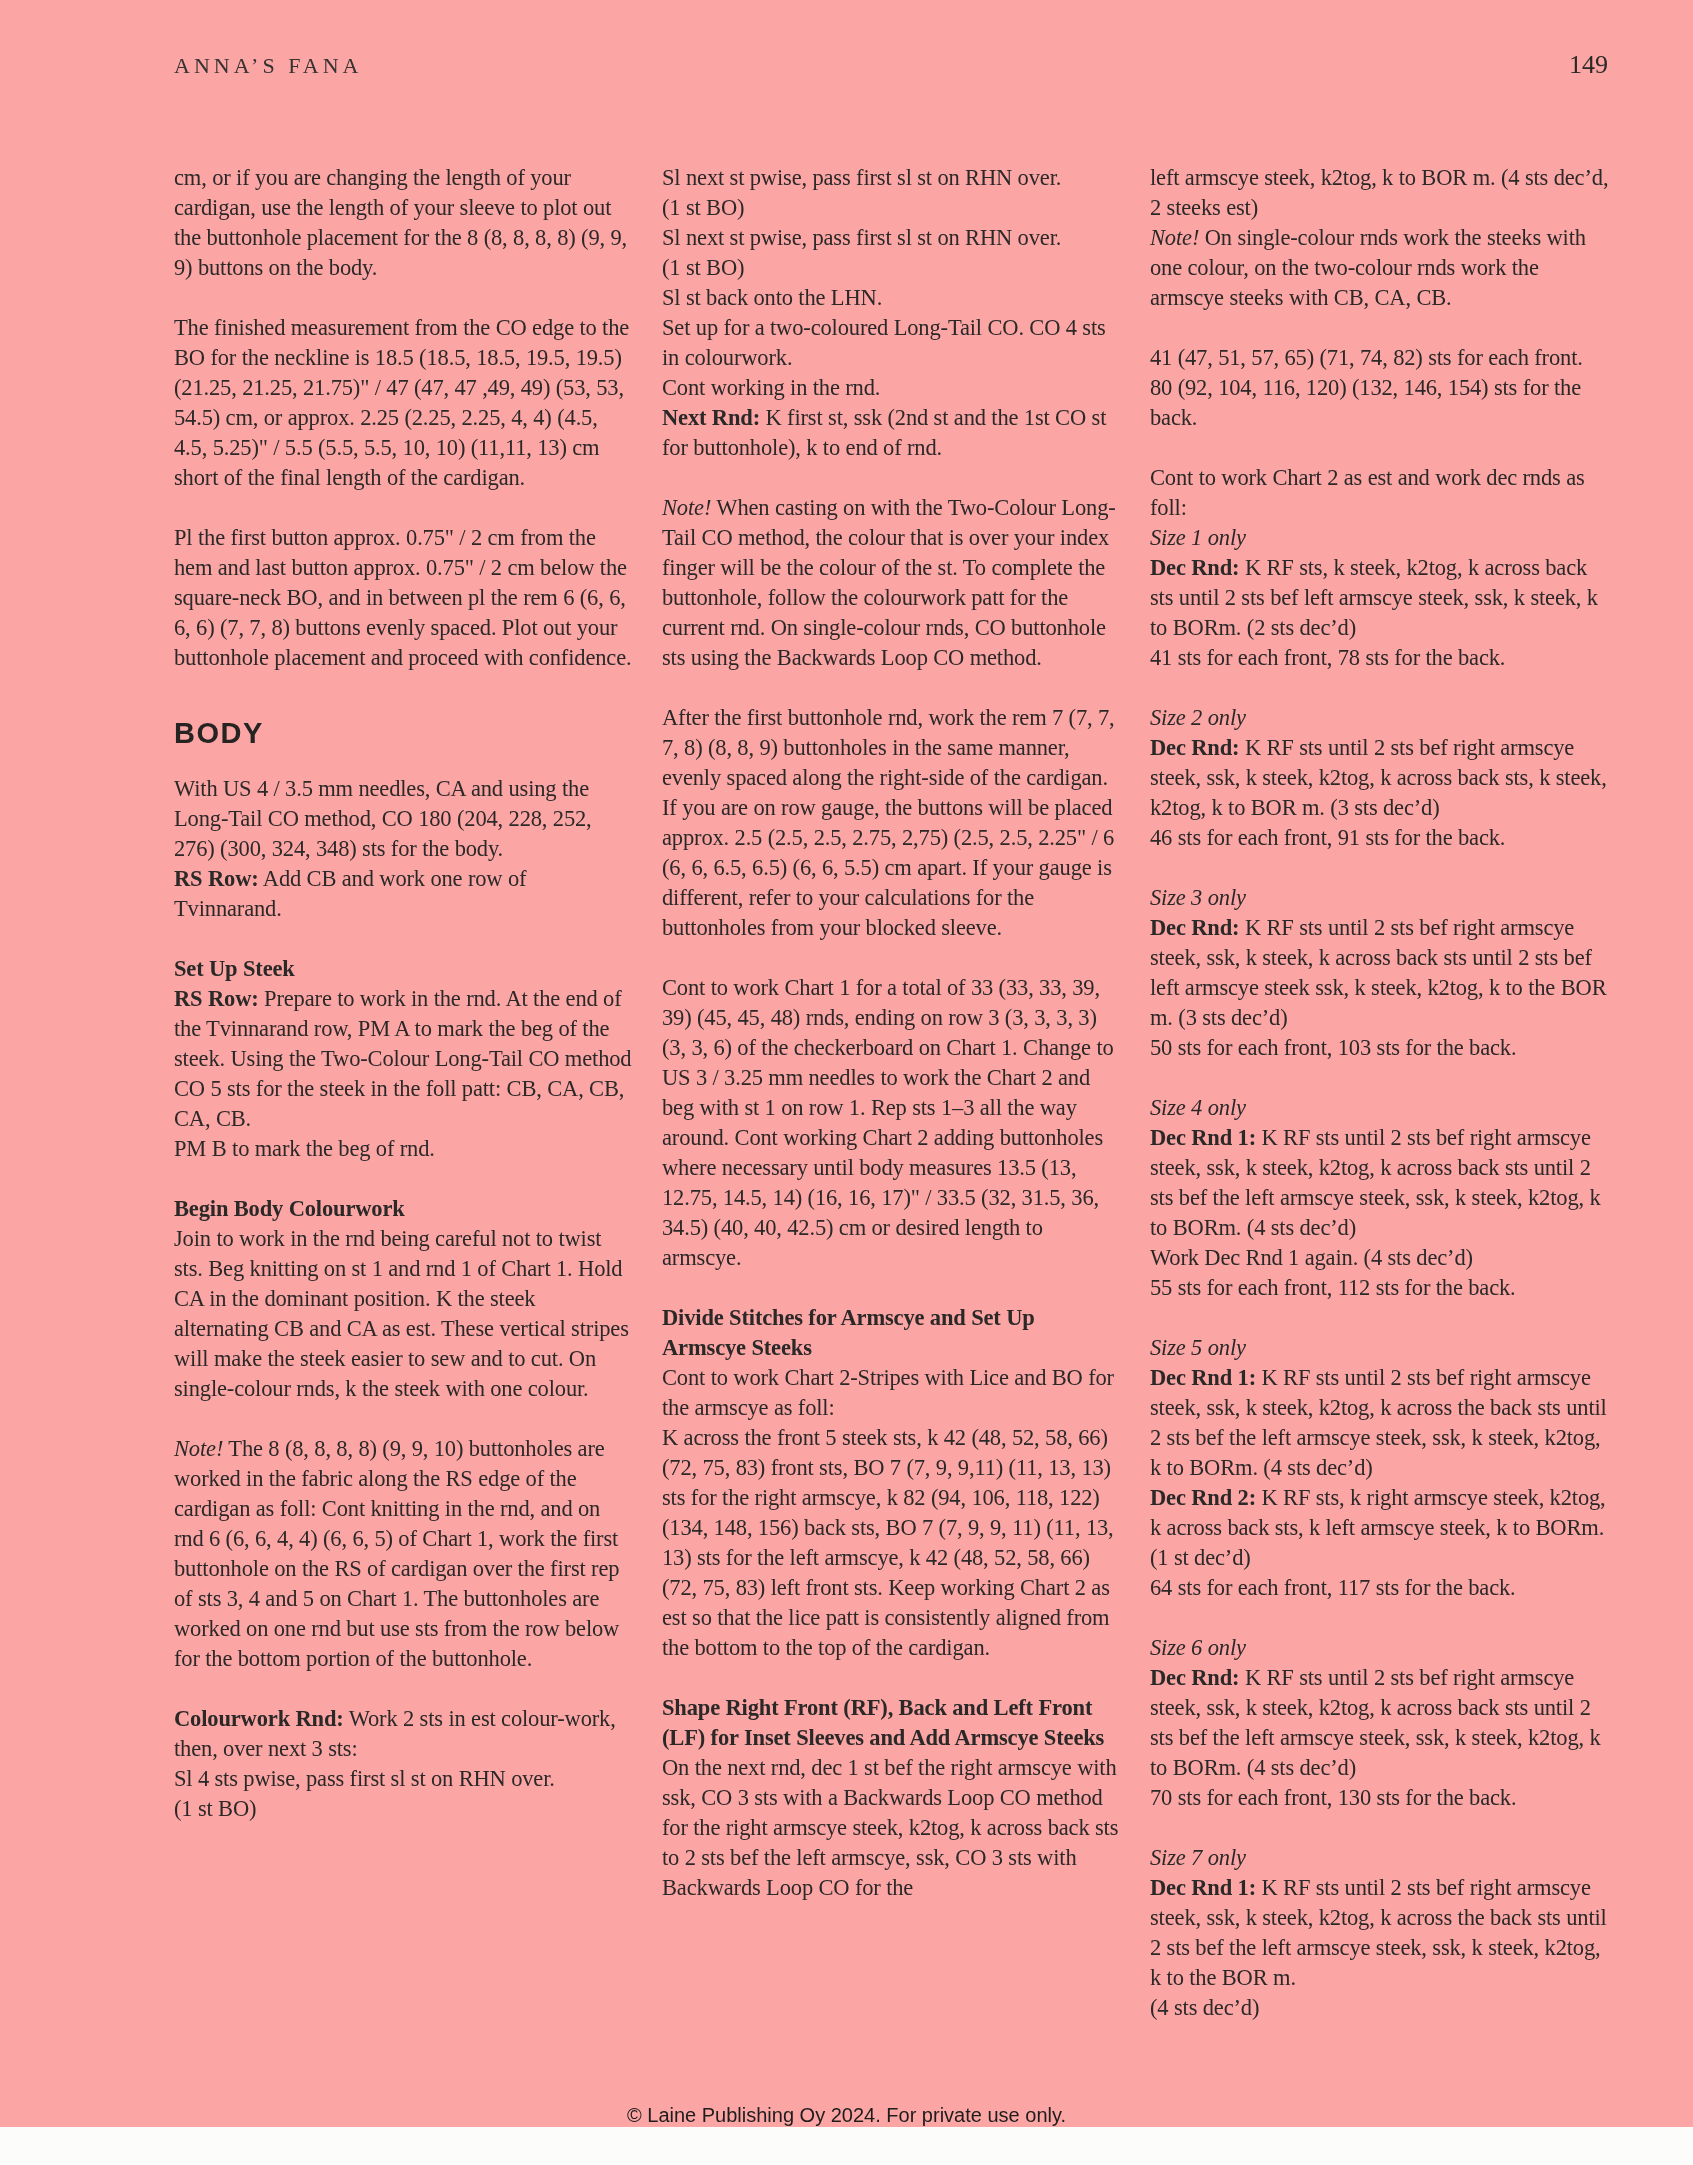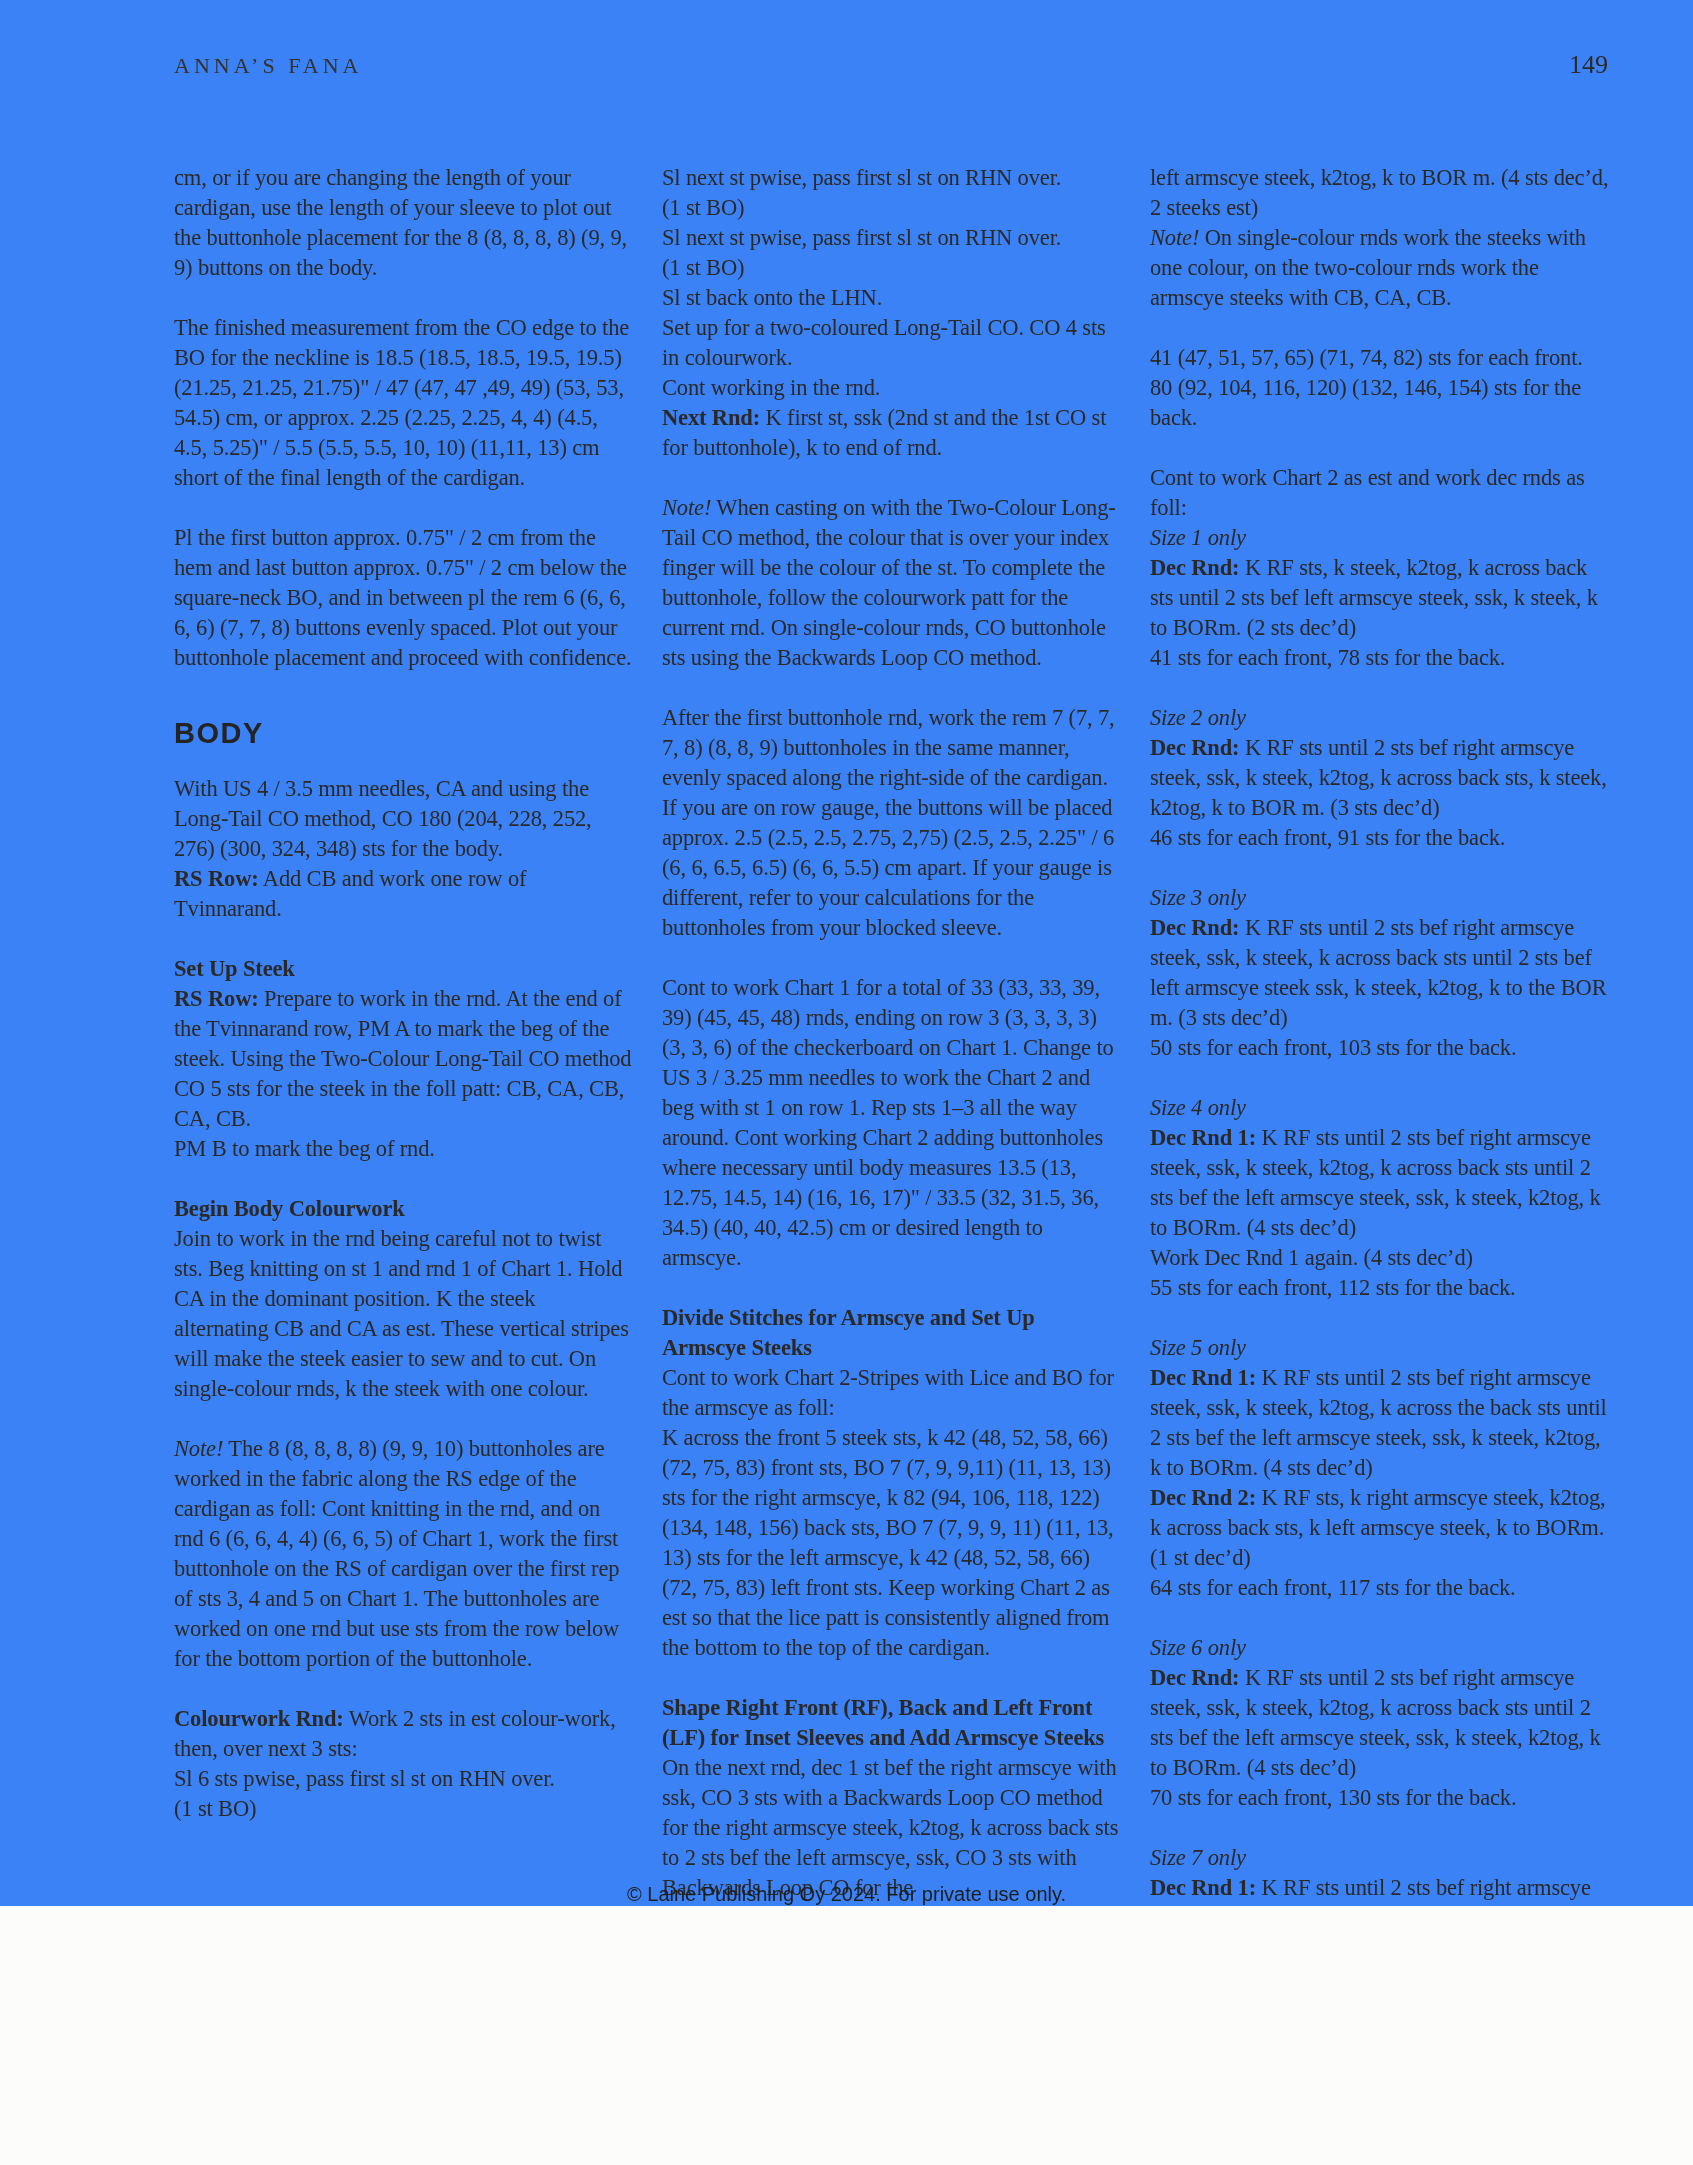--- a/index.html
+++ b/index.html
@@ -4,23 +4,23 @@
 <style>
   html, body { margin: 0; padding: 0; }
   body {
     width: 1693px; height: 2165px;
     background: #fcfcfa;
     font-family: "Liberation Serif", serif;
     color: #2b2928;
   }
   .page {
     position: relative;
-    width: 1693px; height: 1906px;
+    width: 1693px; height: 2127px;
     overflow: hidden;
-    background: #3b82f6;
+    background: #fca5a5;
   }
   .page-header {
     position: absolute;
     top: 50px; left: 174px; right: 85px;
     display: flex;
     justify-content: space-between;
     align-items: baseline;
   }
   .header-title {
     font-size: 22px;
@@ -81,21 +81,21 @@
   <main class="content">
     <div class="column">
         <p class="para"><span>cm, or if you are changing the length of your cardigan, use the length of your sleeve to plot out the buttonhole placement for the 8 (8, 8, 8, 8) (9, 9, 9) buttons on the body.</span></p>
         <p class="para"><span>The finished measurement from the CO edge to the BO for the neckline is 18.5 (18.5, 18.5, 19.5, 19.5) (21.25, 21.25, 21.75)" / 47 (47, 47 ,49, 49) (53, 53, 54.5) cm, or approx. 2.25 (2.25, 2.25, 4, 4) (4.5, 4.5, 5.25)" / 5.5 (5.5, 5.5, 10, 10) (11,11, 13) cm short of the final length of the cardigan.</span></p>
         <p class="para"><span>Pl the first button approx. 0.75" / 2 cm from the hem and last button approx. 0.75" / 2 cm below the square-neck BO, and in between pl the rem 6 (6, 6, 6, 6) (7, 7, 8) buttons evenly spaced. Plot out your buttonhole placement and proceed with confidence.</span></p>
         <h2 class="section-heading"><span>BODY</span></h2>
         <p class="para"><span>With US 4 / 3.5 mm needles, CA and using the Long-Tail CO method, CO 180 (204, 228, 252, 276) (300, 324, 348) sts for the body.</span><br><strong>RS Row:</strong><span> Add CB and work one row of Tvinnarand.</span></p>
         <p class="para"><strong>Set Up Steek</strong><br><strong>RS Row:</strong><span> Prepare to work in the rnd. At the end of the Tvinnarand row, PM A to mark the beg of the steek. Using the Two-Colour Long-Tail CO method CO 5 sts for the steek in the foll patt: CB, CA, CB, CA, CB.</span><br><span>PM B to mark the beg of rnd.</span></p>
         <p class="para"><strong>Begin Body Colourwork</strong><br><span>Join to work in the rnd being careful not to twist sts. Beg knitting on st 1 and rnd 1 of Chart 1. Hold CA in the dominant position. K the steek alternating CB and CA as est. These vertical stripes will make the steek easier to sew and to cut. On single-colour rnds, k the steek with one colour.</span></p>
         <p class="para"><em>Note!</em><span> The 8 (8, 8, 8, 8) (9, 9, 10) buttonholes are worked in the fabric along the RS edge of the cardigan as foll: Cont knitting in the rnd, and on rnd 6 (6, 6, 4, 4) (6, 6, 5) of Chart 1, work the first buttonhole on the RS of cardigan over the first rep of sts 3, 4 and 5 on Chart 1. The buttonholes are worked on one rnd but use sts from the row below for the bottom portion of the buttonhole.</span></p>
-        <p class="para"><strong>Colourwork Rnd:</strong><span> Work 2 sts in est colour-work, then, over next 3 sts:</span><br><span>Sl 6 sts pwise, pass first sl st on RHN over.</span><br><span>(1 st BO)</span></p>
+        <p class="para"><strong>Colourwork Rnd:</strong><span> Work 2 sts in est colour-work, then, over next 3 sts:</span><br><span>Sl 4 sts pwise, pass first sl st on RHN over.</span><br><span>(1 st BO)</span></p>
       </div>
     <div class="column">
         <p class="para"><span>Sl next st pwise, pass first sl st on RHN over.</span><br><span>(1 st BO)</span><br><span>Sl next st pwise, pass first sl st on RHN over.</span><br><span>(1 st BO)</span><br><span>Sl st back onto the LHN.</span><br><span>Set up for a two-coloured Long-Tail CO. CO 4 sts in colourwork.</span><br><span>Cont working in the rnd.</span><br><strong>Next Rnd:</strong><span> K first st, ssk (2nd st and the 1st CO st for buttonhole), k to end of rnd.</span></p>
         <p class="para"><em>Note!</em><span> When casting on with the Two-Colour Long-Tail CO method, the colour that is over your index finger will be the colour of the st. To complete the buttonhole, follow the colourwork patt for the current rnd. On single-colour rnds, CO buttonhole sts using the Backwards Loop CO method.</span></p>
         <p class="para"><span>After the first buttonhole rnd, work the rem 7 (7, 7, 7, 8) (8, 8, 9) buttonholes in the same manner, evenly spaced along the right-side of the cardigan. If you are on row gauge, the buttons will be placed approx. 2.5 (2.5, 2.5, 2.75, 2,75) (2.5, 2.5, 2.25" / 6 (6, 6, 6.5, 6.5) (6, 6, 5.5) cm apart. If your gauge is different, refer to your calculations for the buttonholes from your blocked sleeve.</span></p>
         <p class="para"><span>Cont to work Chart 1 for a total of 33 (33, 33, 39, 39) (45, 45, 48) rnds, ending on row 3 (3, 3, 3, 3) (3, 3, 6) of the checkerboard on Chart 1. Change to US 3 / 3.25 mm needles to work the Chart 2 and beg with st 1 on row 1. Rep sts 1–3 all the way around. Cont working Chart 2 adding buttonholes where necessary until body measures 13.5 (13, 12.75, 14.5, 14) (16, 16, 17)" / 33.5 (32, 31.5, 36, 34.5) (40, 40, 42.5) cm or desired length to armscye.</span></p>
         <p class="para"><strong>Divide Stitches for Armscye and Set Up Armscye Steeks</strong><br><span>Cont to work Chart 2-Stripes with Lice and BO for the armscye as foll:</span><br><span>K across the front 5 steek sts, k 42 (48, 52, 58, 66) (72, 75, 83) front sts, BO 7 (7, 9, 9,11) (11, 13, 13) sts for the right armscye, k 82 (94, 106, 118, 122) (134, 148, 156) back sts, BO 7 (7, 9, 9, 11) (11, 13, 13) sts for the left armscye, k 42 (48, 52, 58, 66) (72, 75, 83) left front sts. Keep working Chart 2 as est so that the lice patt is consistently aligned from the bottom to the top of the cardigan.</span></p>
         <p class="para"><strong>Shape Right Front (RF), Back and Left Front (LF) for Inset Sleeves and Add Armscye Steeks</strong><br><span>On the next rnd, dec 1 st bef the right armscye with ssk, CO 3 sts with a Backwards Loop CO method for the right armscye steek, k2tog, k across back sts to 2 sts bef the left armscye, ssk, CO 3 sts with Backwards Loop CO for the</span></p>
       </div>
     <div class="column">

